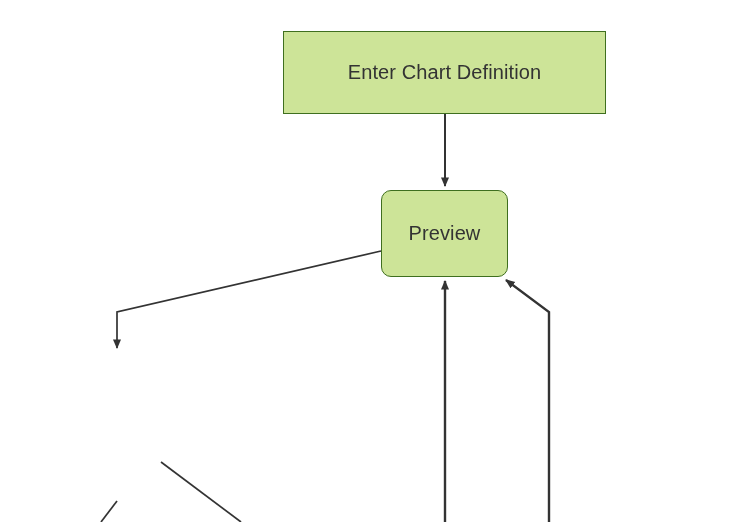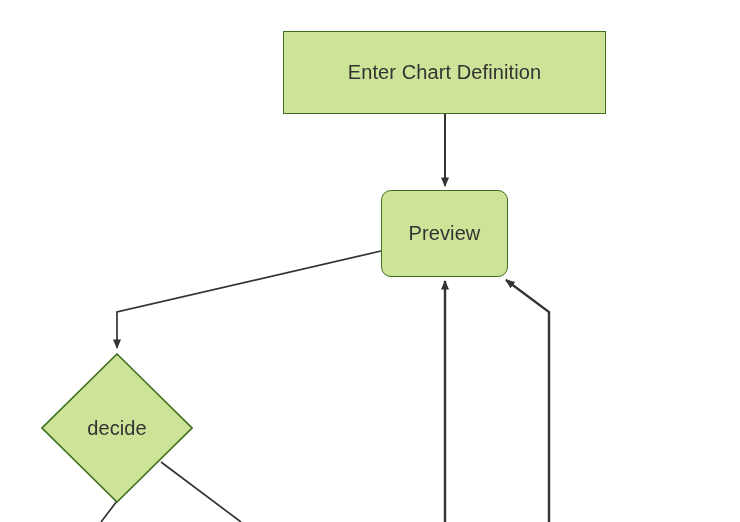--- a/index.html
+++ b/index.html
@@ -100,22 +100,14 @@
   </svg>
 
   <div class="node node-rect" style="left:283px; top:31px; width:323px; height:83px;">
     <span class="node-label">Enter Chart Definition</span>
   </div>
 
   <div class="node node-round" style="left:381px; top:190px; width:127px; height:87px;">
     <span class="node-label">Preview</span>
   </div>
 
-  <div class="node node-diamond" style="left:41px; top:353px; width:152px; height:150px;">
-    <svg class="diamond-shape" width="152" height="150" viewBox="0 0 152 150" xmlns="http://www.w3.org/2000/svg">
-      <polygon points="76,1 151,75 76,149 1,75" fill="#cde498" stroke="#3f6f1f" stroke-width="1.6"></polygon>
-    </svg>
-    <div class="diamond-label-wrap">
-      <span class="node-label">decide</span>
-    </div>
-  </div>
 
 </div>
 
 </body></html>

